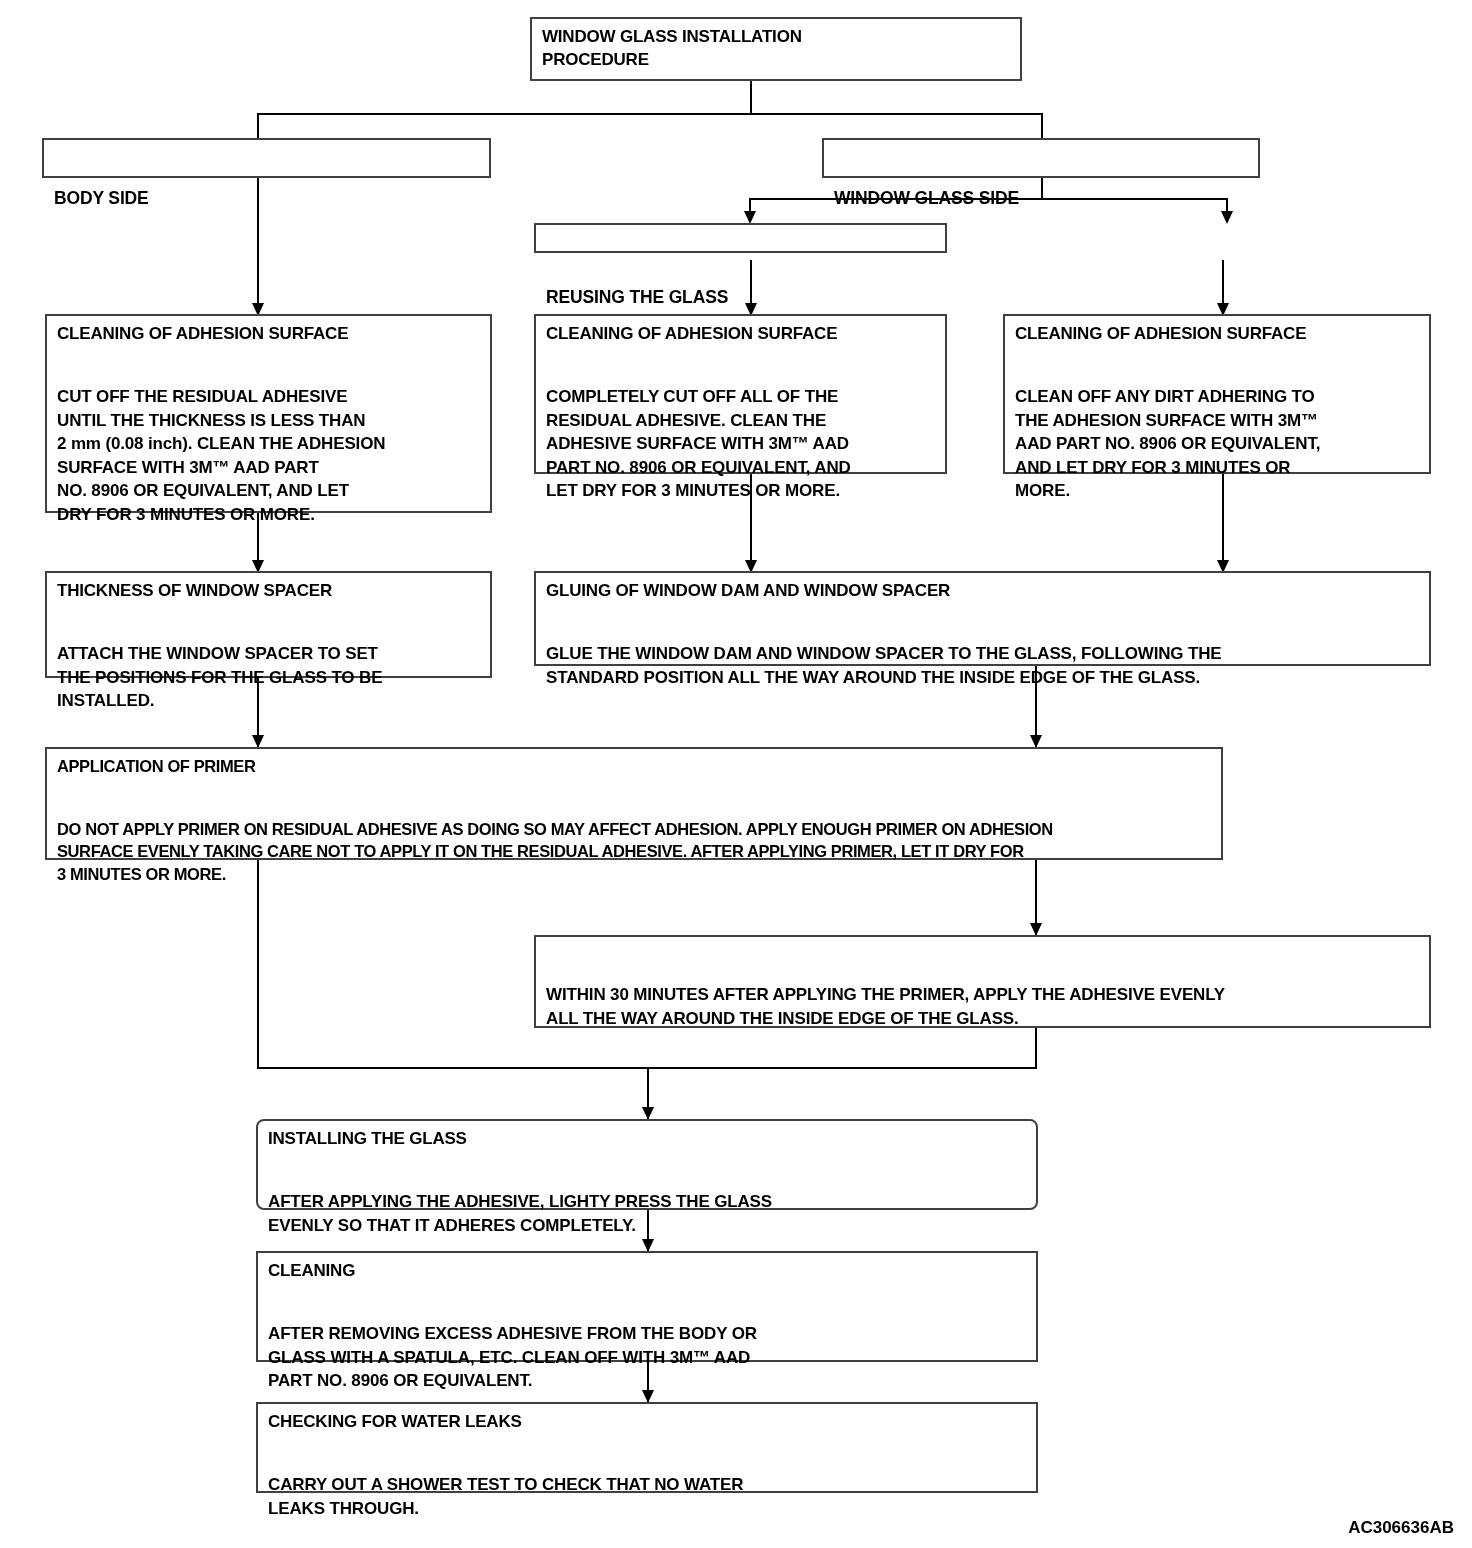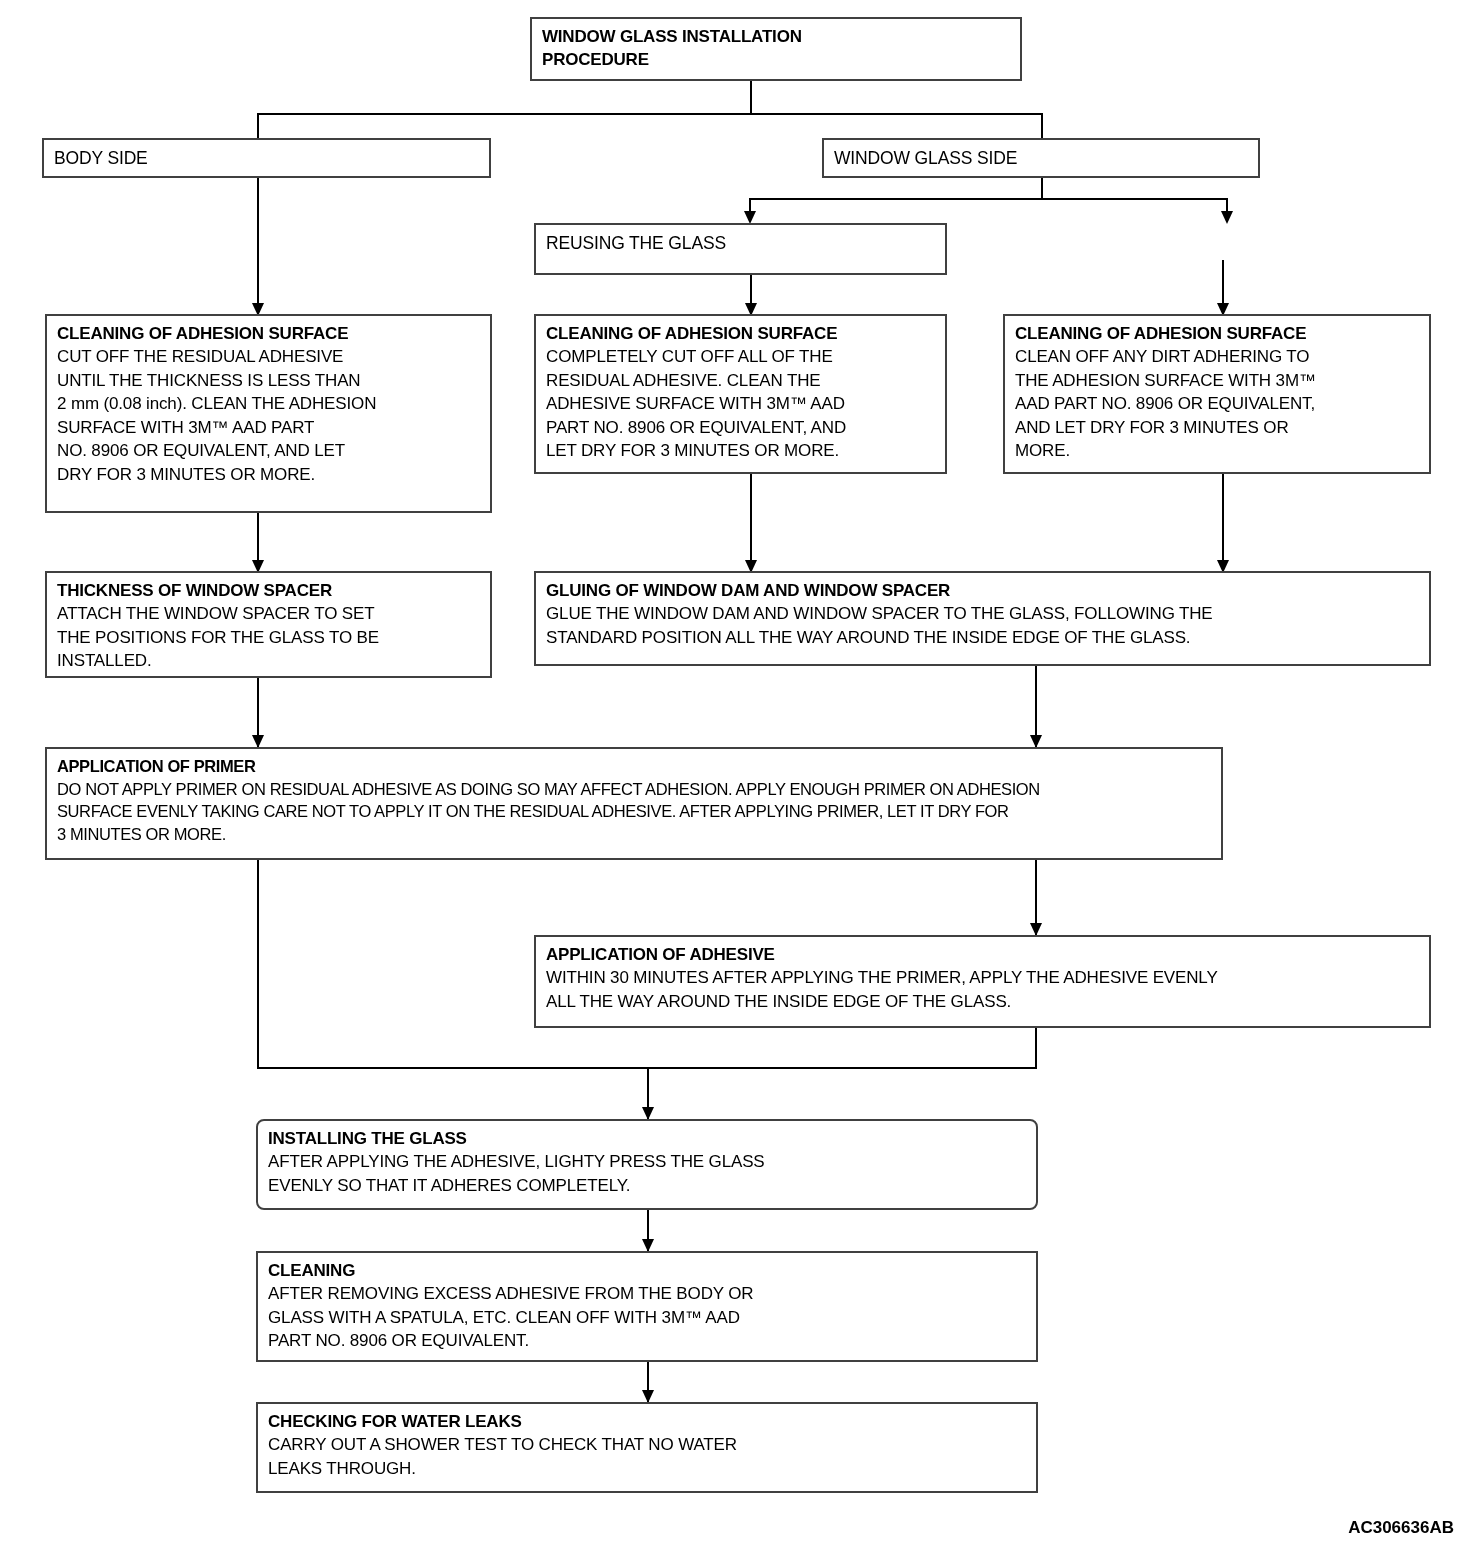--- a/index.html
+++ b/index.html
@@ -27,25 +27,26 @@
     z-index: 3;
   }
   .box .title {
     font-weight: bold;
     font-size: 17px;
     line-height: 23px;
     letter-spacing: -0.2px;
     white-space: pre-line;
   }
   .box .body {
-    font-weight: normal;
+    font-weight: bold;
     font-size: 17px;
     line-height: 23.5px;
     letter-spacing: -0.15px;
     white-space: pre-line;
+    margin-top: 40px;
   }
   .box.plain .body {
     font-size: 17.5px;
     line-height: 24px;
   }
   
   .box.dense .title,
   .box.dense .body {
     font-size: 16.5px;
     line-height: 22.5px;
@@ -146,21 +147,21 @@
   </div>
 
   <div class="box plain" style="left:42px; top:138px; width:449px; height:40px; padding-top:6px;">
     <div class="body">BODY SIDE</div>
   </div>
 
   <div class="box plain" style="left:822px; top:138px; width:438px; height:40px; padding-top:6px;">
     <div class="body">WINDOW GLASS SIDE</div>
   </div>
 
-  <div class="box plain" style="left:534px; top:223px; width:413px; height:52px; padding-top:6px;">
+  <div class="box plain" style="left:534px; top:223px; width:413px; height:28px; padding-top:20px;">
     <div class="body">REUSING THE GLASS</div>
   </div>
 
 
   <div class="box" style="left:45px; top:314px; width:447px; height:199px;">
     <div class="title">CLEANING OF ADHESION SURFACE</div>
     <div class="body">CUT OFF THE RESIDUAL ADHESIVE
 UNTIL THE THICKNESS IS LESS THAN
 2 mm (0.08 inch). CLEAN THE ADHESION
 SURFACE WITH 3M™ AAD PART
@@ -200,21 +201,20 @@
   </div>
 
   <div class="box dense" style="left:45px; top:747px; width:1178px; height:113px;">
     <div class="title">APPLICATION OF PRIMER</div>
     <div class="body">DO NOT APPLY PRIMER ON RESIDUAL ADHESIVE AS DOING SO MAY AFFECT ADHESION. APPLY ENOUGH PRIMER ON ADHESION
 SURFACE EVENLY TAKING CARE NOT TO APPLY IT ON THE RESIDUAL ADHESIVE. AFTER APPLYING PRIMER, LET IT DRY FOR
 3 MINUTES OR MORE.</div>
   </div>
 
   <div class="box" style="left:534px; top:935px; width:897px; height:93px;">
-    <div class="title">APPLICATION OF ADHESIVE</div>
     <div class="body">WITHIN 30 MINUTES AFTER APPLYING THE PRIMER, APPLY THE ADHESIVE EVENLY
 ALL THE WAY AROUND THE INSIDE EDGE OF THE GLASS.</div>
   </div>
 
   <div class="box" style="left:256px; top:1119px; width:782px; height:91px;border-radius:8px;">
     <div class="title">INSTALLING THE GLASS</div>
     <div class="body">AFTER APPLYING THE ADHESIVE, LIGHTY  PRESS THE GLASS
 EVENLY SO THAT IT ADHERES COMPLETELY.</div>
   </div>
 

